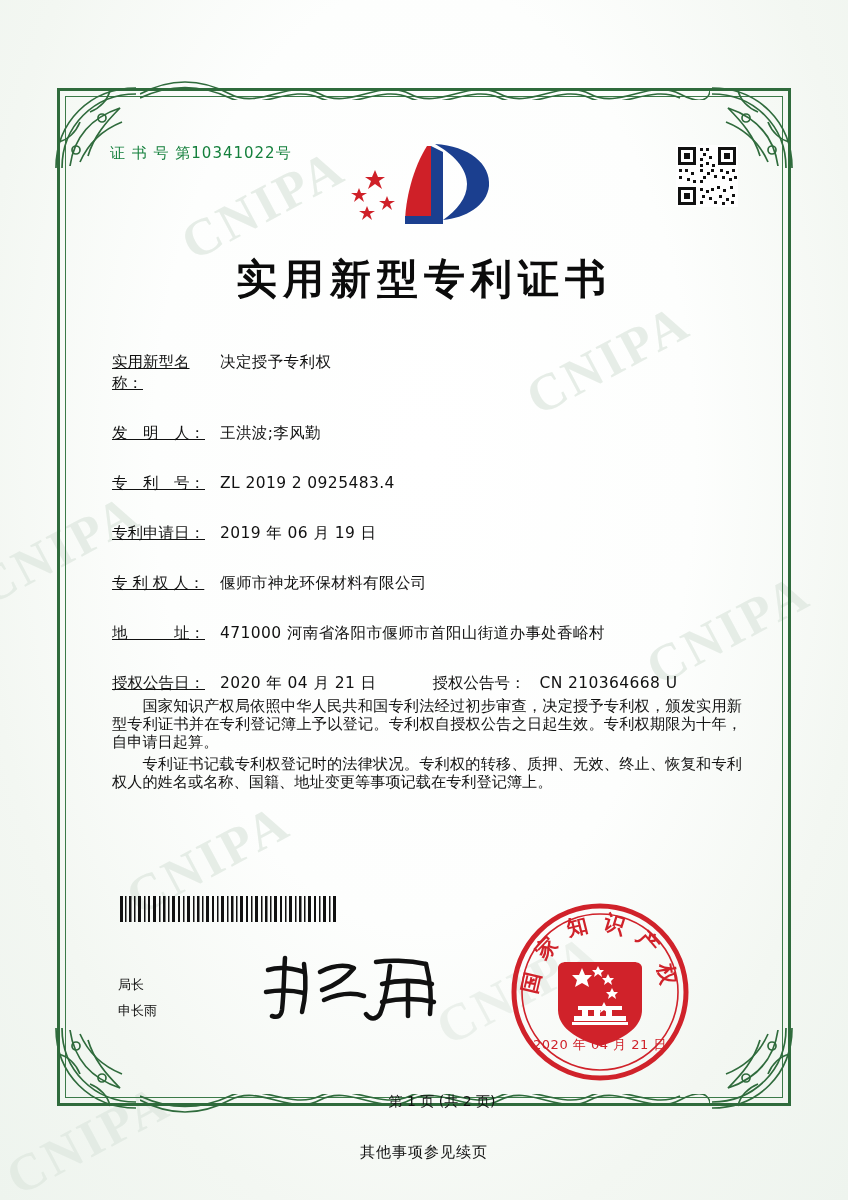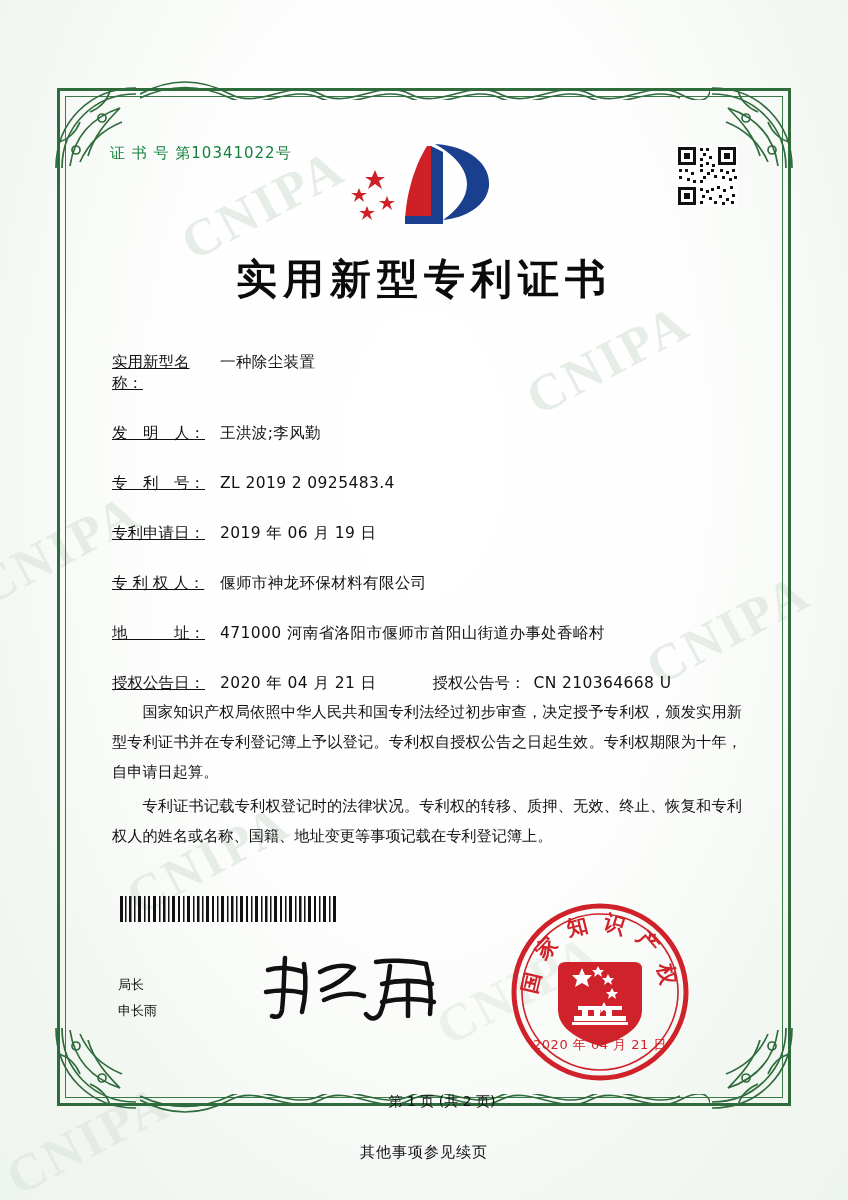--- a/index.html
+++ b/index.html
@@ -134,31 +134,31 @@
     letter-spacing: 0px;
     text-decoration: underline;
   }
   .field-value {
     flex: 1;
     letter-spacing: .4px;
   }
   .field-row.dual .field-value { flex: none; }
   .field-second-label {
     margin-left: 56px;
-    margin-right: 8px;
+    margin-right: 14px;
   }
 
   
   .paras {
     position: absolute;
     left: 112px;
     top: 697px;
     width: 630px;
     font-size: 15.2px;
-    line-height: 30px;
+    line-height: 18px;
     color: #111;
     text-align: justify;
   }
   .paras p {
     margin: 0 0 4px 0;
     text-indent: 2em;
   }
 
   
   .barcode {
@@ -393,21 +393,21 @@
         <polygon points="48,56 50,61 56,61 51,64 53,70 48,66 43,70 45,64 40,61 46,61"></polygon>
       </g>
     </svg>
   </div>
 
   <div class="title">实用新型专利证书</div>
 
   <div class="fields">
     <div class="field-row">
       <div class="field-label">实用新型名称：</div>
-      <div class="field-value">一种除尘装置</div>
+      <div class="field-value">决定授予专利权</div>
     </div>
     <div class="field-row">
       <div class="field-label">发　明　人：</div>
       <div class="field-value">王洪波;李风勤</div>
     </div>
     <div class="field-row">
       <div class="field-label">专　利　号：</div>
       <div class="field-value">ZL 2019 2 0925483.4</div>
     </div>
     <div class="field-row">

